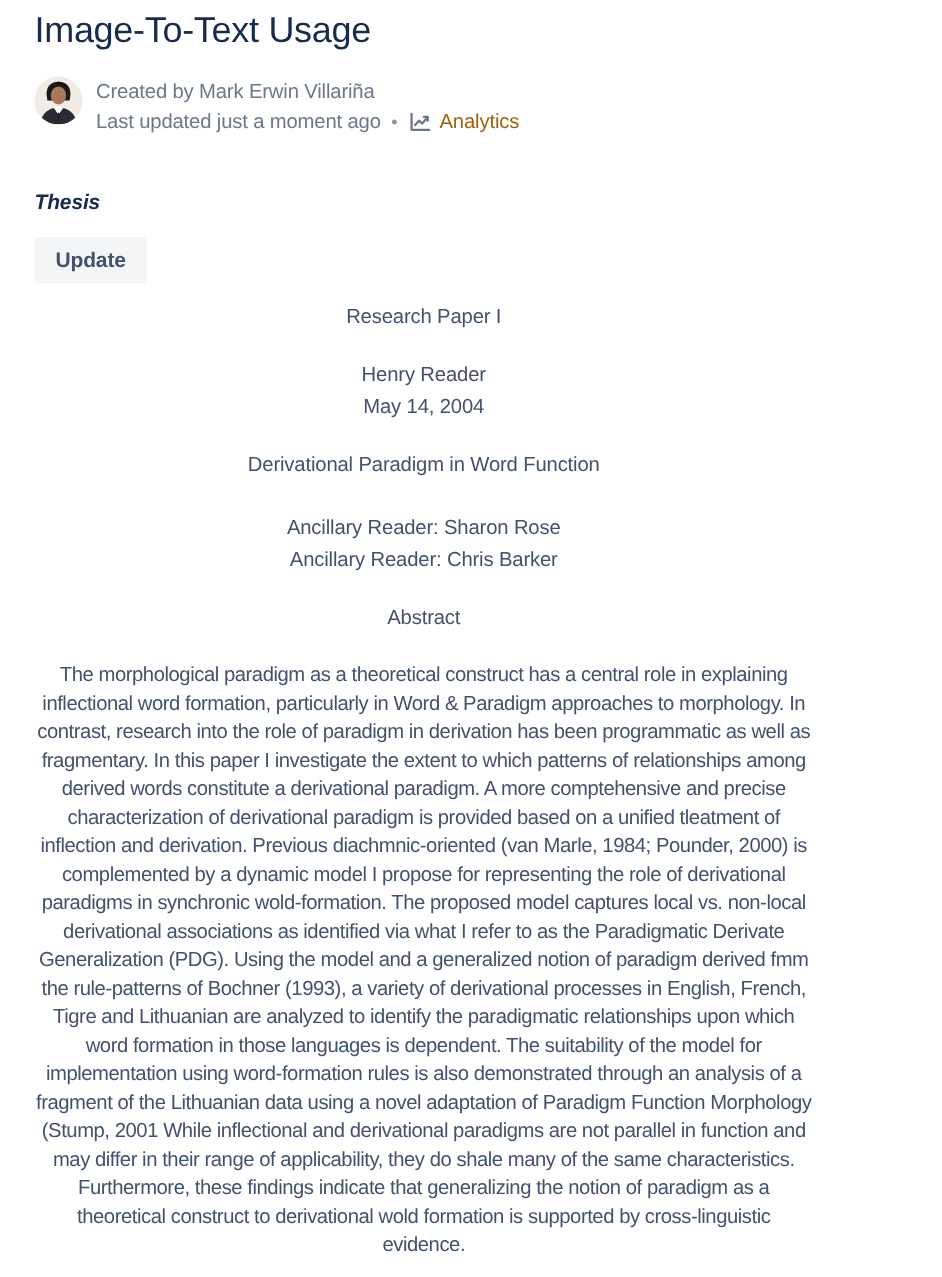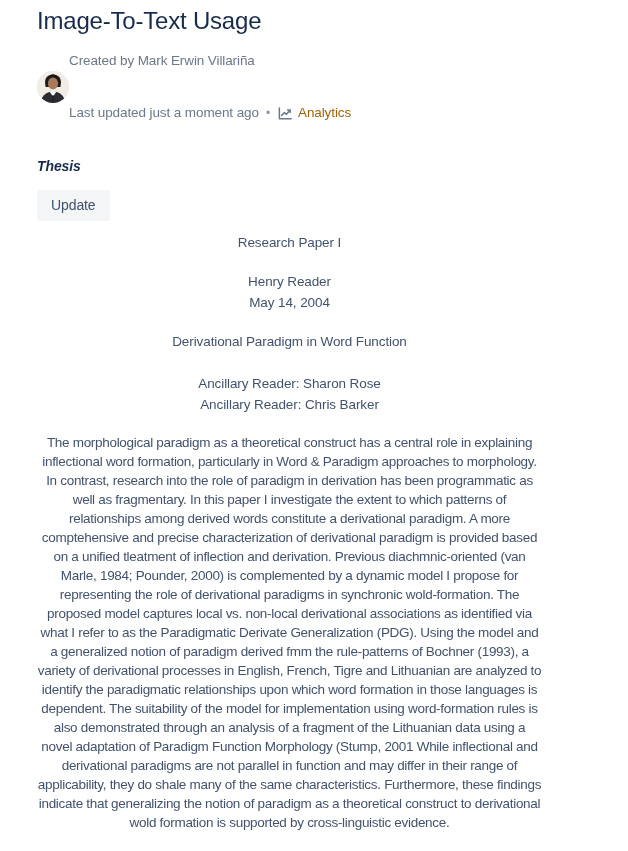--- a/index.html
+++ b/index.html
@@ -7,33 +7,34 @@
   body {
     font-family: "Liberation Sans", sans-serif;
     color: #42526e;
     -webkit-font-smoothing: antialiased;
   }
   .page {
     width: 568px;
     height: 851px;
     overflow: hidden;
     background: #ffffff;
-    padding: 6px 26px 10px 37px;
+    padding: 6px 26px 10px 23px;
   }
   .page-title {
     font-size: 24px;
     font-weight: 500;
     color: #172b4d;
     margin: 0;
     line-height: 30px;
     letter-spacing: -0.2px;
   }
   .byline {
     display: flex;
-    align-items: center;
+    align-items: flex-start;
+    gap: 9px;
     margin-top: 15px;
   }
   .avatar {
     width: 32px;
     height: 32px;
     border-radius: 50%;
     overflow: hidden;
     flex: 0 0 32px;
     display: block;
     cursor: pointer;
@@ -43,21 +44,20 @@
   .byline-text {
     font-size: 13.5px;
     color: #6b778c;
     line-height: 20px;
     letter-spacing: -0.1px;
   }
   .byline-row2 {
     display: flex;
     align-items: center;
     gap: 7px;
-    margin-top: 32px;
   }
   .sep-dot { font-size: 12px; color: #8993a4; }
   .analytics-link {
     display: inline-flex;
     align-items: center;
     gap: 5px;
     color: #a16207;
     cursor: pointer;
   }
   .section-heading {
@@ -71,21 +71,21 @@
   }
   .update-btn {
     display: block;
     margin-top: 13px;
     background: #f4f5f7;
     border: none;
     border-radius: 3px;
     padding: 6px 14px 7px 14px;
     font-family: inherit;
     font-size: 14px;
-    font-weight: 400;
+    font-weight: 700;
     color: #42526e;
     letter-spacing: -0.1px;
     cursor: pointer;
     line-height: 18px;
   }
   .body-p {
     margin: 18px 0 0 0;
     font-size: 13.5px;
     line-height: 21px;
     letter-spacing: -0.1px;
@@ -148,16 +148,17 @@
     <span>May 14, 2004</span>
   </p>
 
   <p class="body-p">
     <span>Derivational Paradigm in Word Function</span><br>
     <br>
     <span>Ancillary Reader: Sharon Rose</span><br>
     <span>Ancillary Reader: Chris Barker</span>
   </p>
 
+  <p class="body-p">Abstract</p>
 
   <p class="body-p abstract-p">The morphological paradigm as a theoretical construct has a central role in explaining inflectional word formation, particularly in Word &amp; Paradigm approaches to morphology. In contrast, research into the role of paradigm in derivation has been programmatic as well as fragmentary. In this paper I investigate the extent to which patterns of relationships among derived words constitute a derivational paradigm. A more comptehensive and precise characterization of derivational paradigm is provided based on a unified tleatment of inflection and derivation. Previous diachmnic-oriented (van Marle, 1984; Pounder, 2000) is complemented by a dynamic model I propose for representing the role of derivational paradigms in synchronic wold-formation. The proposed model captures local vs. non-local derivational associations as identified via what I refer to as the Paradigmatic Derivate Generalization (PDG). Using the model and a generalized notion of paradigm derived fmm the rule-patterns of Bochner (1993), a variety of derivational processes in English, French, Tigre and Lithuanian are analyzed to identify the paradigmatic relationships upon which word formation in those languages is dependent. The suitability of the model for implementation using word-formation rules is also demonstrated through an analysis of a fragment of the Lithuanian data using a novel adaptation of Paradigm Function Morphology (Stump, 2001 While inflectional and derivational paradigms are not parallel in function and may differ in their range of applicability, they do shale many of the same characteristics. Furthermore, these findings indicate that generalizing the notion of paradigm as a theoretical construct to derivational wold formation is supported by cross-linguistic evidence.</p>
 
 </div>
 
 </body></html>

